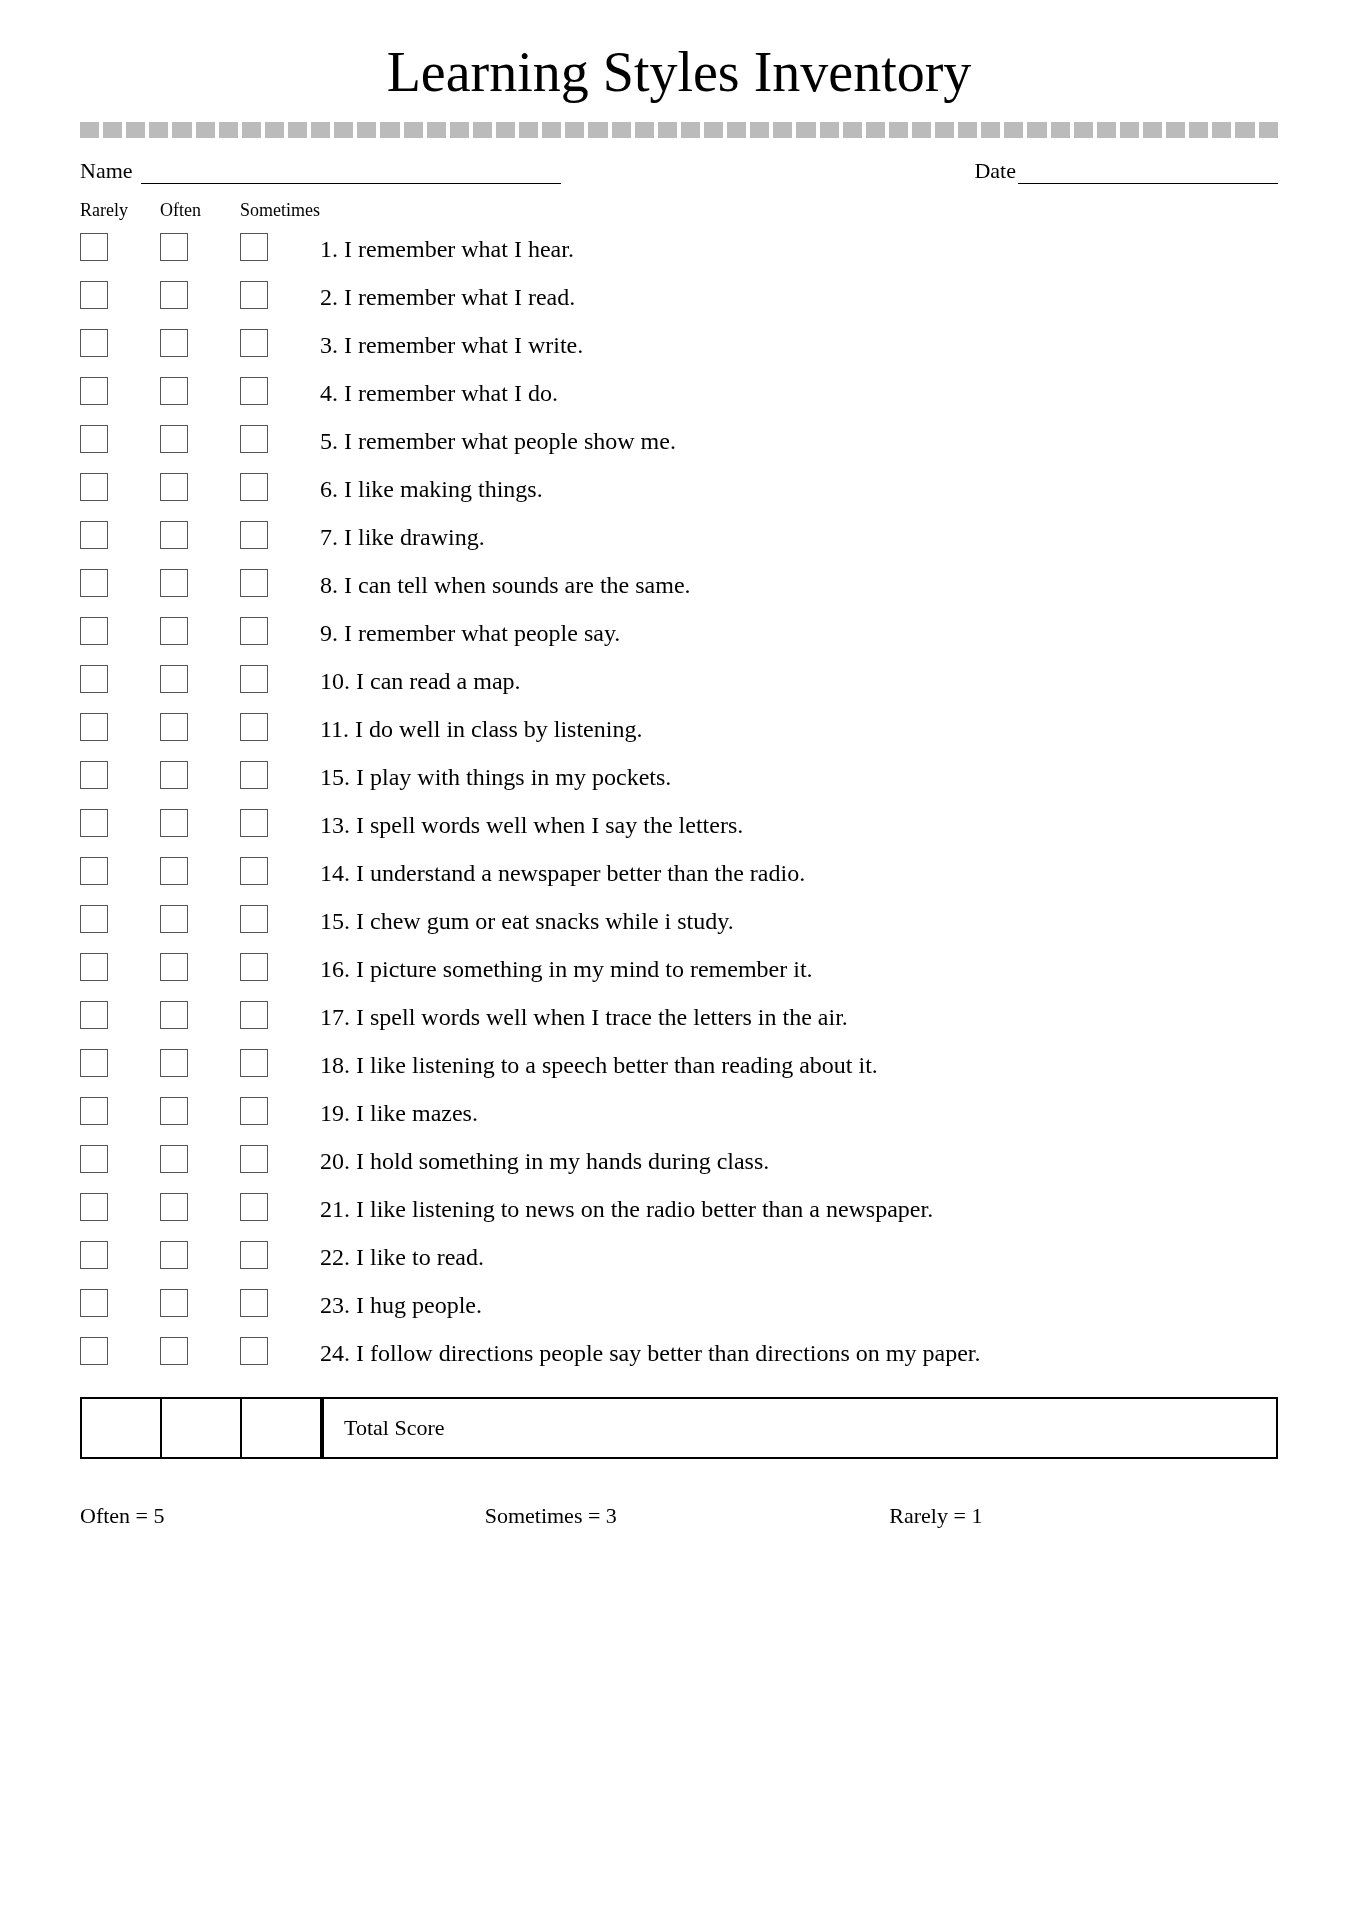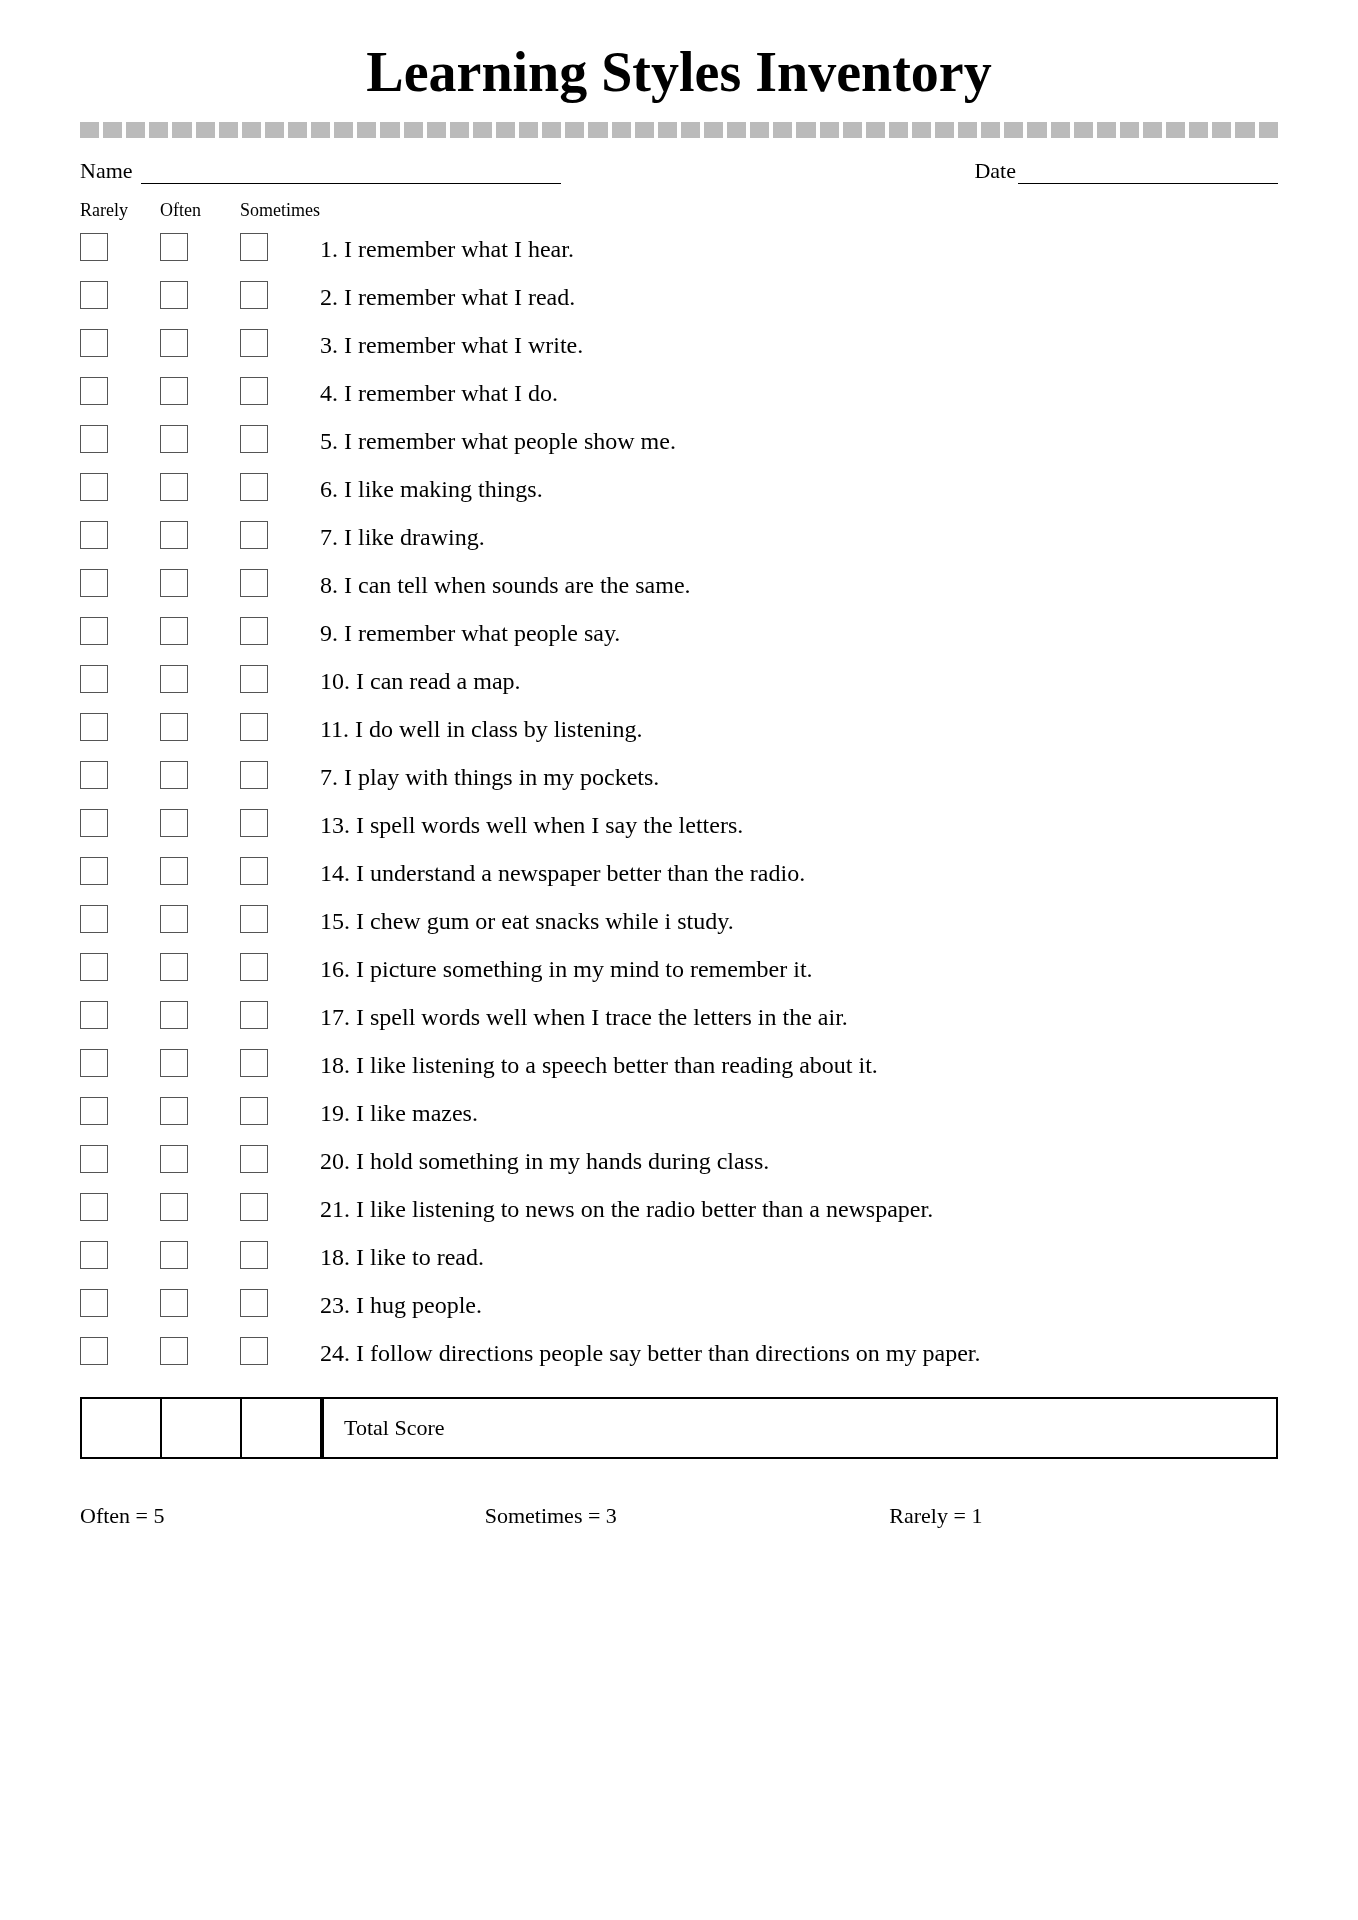--- a/index.html
+++ b/index.html
@@ -13,21 +13,21 @@
       font-family: Georgia, 'Times New Roman', serif;
       width: 1358px;
       min-height: 1920px;
       padding: 40px 80px;
       color: #000;
     }
 
     .page-title {
       text-align: center;
       font-size: 56px;
-      font-weight: bold;
+      font-weight: normal;
       margin-bottom: 18px;
       font-family: Georgia, serif;
     }
 
     .divider-pattern {
       display: flex;
       flex-direction: row;
       gap: 4px;
       margin-bottom: 20px;
     }
@@ -417,21 +417,21 @@
         <div class="checkbox-col">
           <div class="checkbox"></div>
         </div>
         <div class="checkbox-col">
           <div class="checkbox"></div>
         </div>
         <div class="checkbox-col">
           <div class="checkbox"></div>
         </div>
       </div>
-      <div class="question-text">7. I play with things in my pockets.</div>
+      <div class="question-text">15. I play with things in my pockets.</div>
     </div>
     <div class="question-row">
       <div class="checkbox-group">
         <div class="checkbox-col">
           <div class="checkbox"></div>
         </div>
         <div class="checkbox-col">
           <div class="checkbox"></div>
         </div>
         <div class="checkbox-col">
@@ -557,21 +557,21 @@
         <div class="checkbox-col">
           <div class="checkbox"></div>
         </div>
         <div class="checkbox-col">
           <div class="checkbox"></div>
         </div>
         <div class="checkbox-col">
           <div class="checkbox"></div>
         </div>
       </div>
-      <div class="question-text">18. I like to read.</div>
+      <div class="question-text">22. I like to read.</div>
     </div>
     <div class="question-row">
       <div class="checkbox-group">
         <div class="checkbox-col">
           <div class="checkbox"></div>
         </div>
         <div class="checkbox-col">
           <div class="checkbox"></div>
         </div>
         <div class="checkbox-col">

